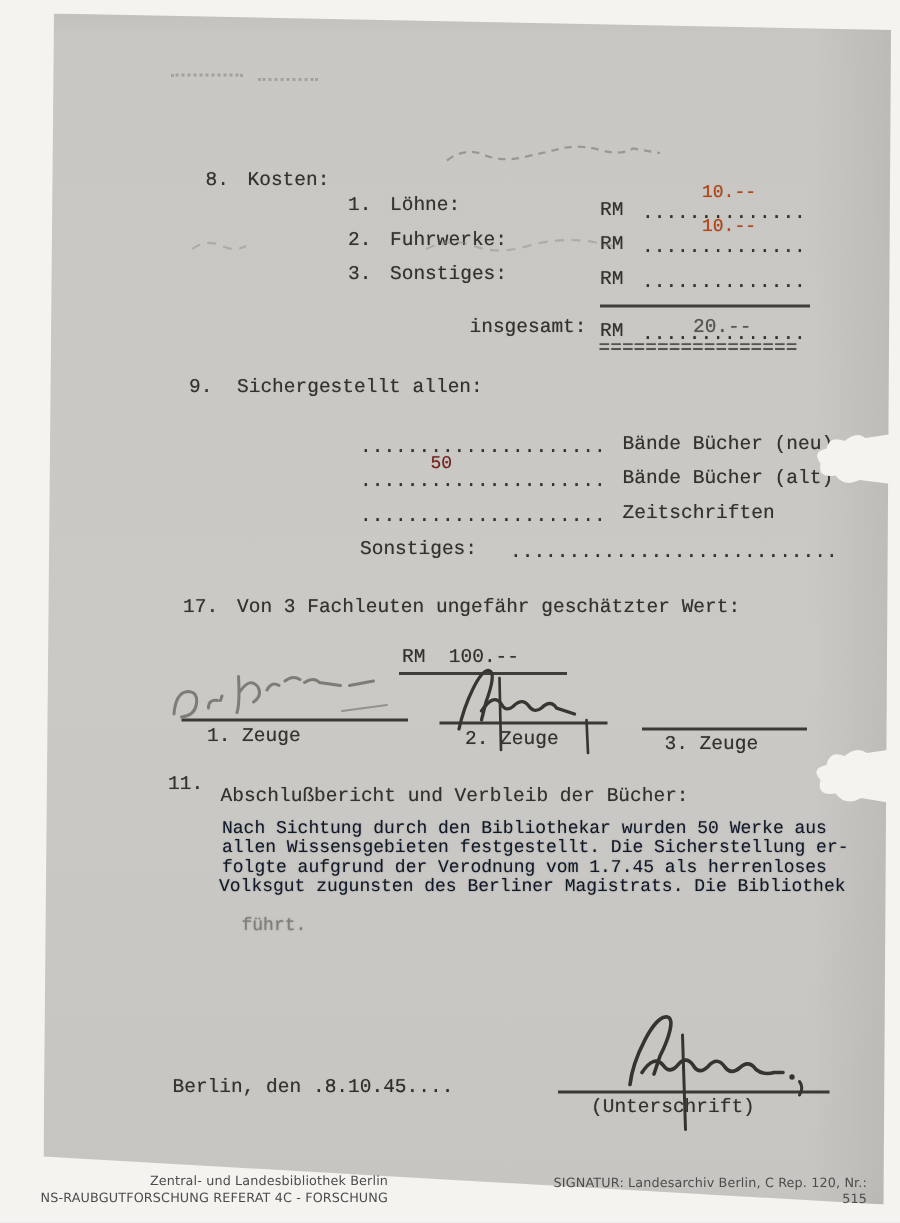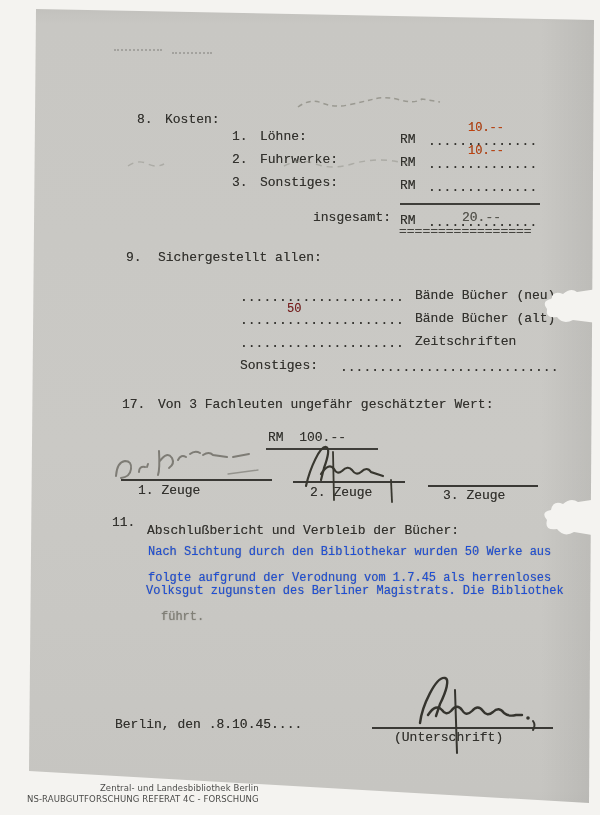--- a/index.html
+++ b/index.html
@@ -9,21 +9,21 @@
          background:linear-gradient(180deg,#bfbeba 0%,#c8c7c3 3%,#cac9c5 55%,#c6c5c1 97%,#c2c1bd 100%);
          clip-path:polygon(36px 9px,594px 20px,589px 803px,29px 771px);}
   .paper-shade{position:absolute;inset:0;pointer-events:none;
          background:linear-gradient(90deg,rgba(0,0,0,.05) 0%,rgba(0,0,0,0) 4%,rgba(0,0,0,0) 90%,rgba(0,0,0,.07) 100%);
          clip-path:polygon(36px 9px,594px 20px,589px 803px,29px 771px);}
   .typed{position:absolute;font-family:"Liberation Mono",monospace;font-size:13px;color:#33322e;
          white-space:pre;text-shadow:0 0 .5px rgba(40,40,35,.55);line-height:13px;}
   .typed.small{font-size:12px;}
   .typed.value{color:#c2410c;}
   .typed.faint{color:#7f1d1d;}
-  .typed.report{font-size:12px;color:#1d4ed8;text-shadow:0 0 1px rgba(85,84,76,.6);}
+  .typed.report{font-size:12px;color:#0f172a;text-shadow:0 0 1px rgba(85,84,76,.6);}
   .typed.report.more-faded{color:#807f76;}
   .rule{position:absolute;background:#3f3e3a;height:1.5px;}
   .sigline{position:absolute;background:#3a3935;height:1.6px;}
   .footer-text{position:absolute;font-family:"DejaVu Sans","Liberation Sans",sans-serif;
          font-size:8.5px;color:#4c4c4a;line-height:10.5px;letter-spacing:.1px;text-align:right;}
   .speckle{position:absolute;border-top:2px dotted rgba(95,94,88,.35);}
   svg{position:absolute;overflow:visible;}
 </style>
 </head>
 <body>
@@ -114,20 +114,21 @@
       <path d="M33,34 q8,-12 13,-5 q3,6 8,2 q6,-6 10,-1 q4,6 9,2 q6,-6 10,0 l12,4"></path>
       <path d="M45,12 L46,60" stroke-width="1.8"></path>
       <path d="M103,40 L104,62" stroke-width="1.8"></path>
     </g>
   </svg>
 
   <span class="typed" style="left:112px;top:516px;">11.</span>
   <span class="typed" style="left:147px;top:524px;">Abschlußbericht und Verbleib der Bücher:</span>
 
   <span class="typed report" style="left:148px;top:546px;">Nach Sichtung durch den Bibliothekar wurden 50 Werke aus</span>
+  <span class="typed report" style="left:148px;top:559px;">allen Wissensgebieten festgestellt. Die Sicherstellung er-</span>
   <span class="typed report" style="left:148px;top:572px;">folgte aufgrund der Verodnung vom 1.7.45 als herrenloses</span>
   <span class="typed report" style="left:146px;top:585px;">Volksgut zugunsten des Berliner Magistrats. Die Bibliothek</span>
   <span class="typed report more-faded" style="left:148px;top:611px;margin-left:13px;">führt.</span>
 
   <span class="typed" style="left:115px;top:718px;"><span>Berlin, den </span><span style="color:#2f2e2a;">.8.10.45....</span></span>
 
   <div class="sigline" style="left:372px;top:727px;width:181px;"></div>
   <span class="typed" style="left:394px;top:731px;">(Unterschrift)</span>
 
   <svg style="left:400px;top:666px;" width="160" height="96">
@@ -144,14 +145,15 @@
     <path d="M54,0 L54,36 L30,33 Q20,38 14,30 Q2,32 4,22 Q-2,14 8,12 Q10,3 20,7 Q28,0 34,5 L54,2 Z" fill="#f4f3f0"></path>
   </svg>
   <svg style="left:542px;top:496px;" width="56" height="40">
     <path d="M56,0 L56,40 L32,36 Q22,42 15,33 Q2,35 5,24 Q-2,16 9,14 Q11,4 21,8 Q29,1 36,6 L56,3 Z" fill="#f4f3f0"></path>
   </svg>
 
   <div class="footer-text" style="left:27px;top:783px;">
     <div>Zentral- und Landesbibliothek Berlin</div>
     <div>NS-RAUBGUTFORSCHUNG REFERAT 4C - FORSCHUNG</div>
   </div>
+  <div class="footer-text" style="left:360px;top:784px;width:218px;text-align:right;">SIGNATUR: Landesarchiv Berlin, C Rep. 120, Nr.: 515</div>
 
 </div>
 
 </body></html>

